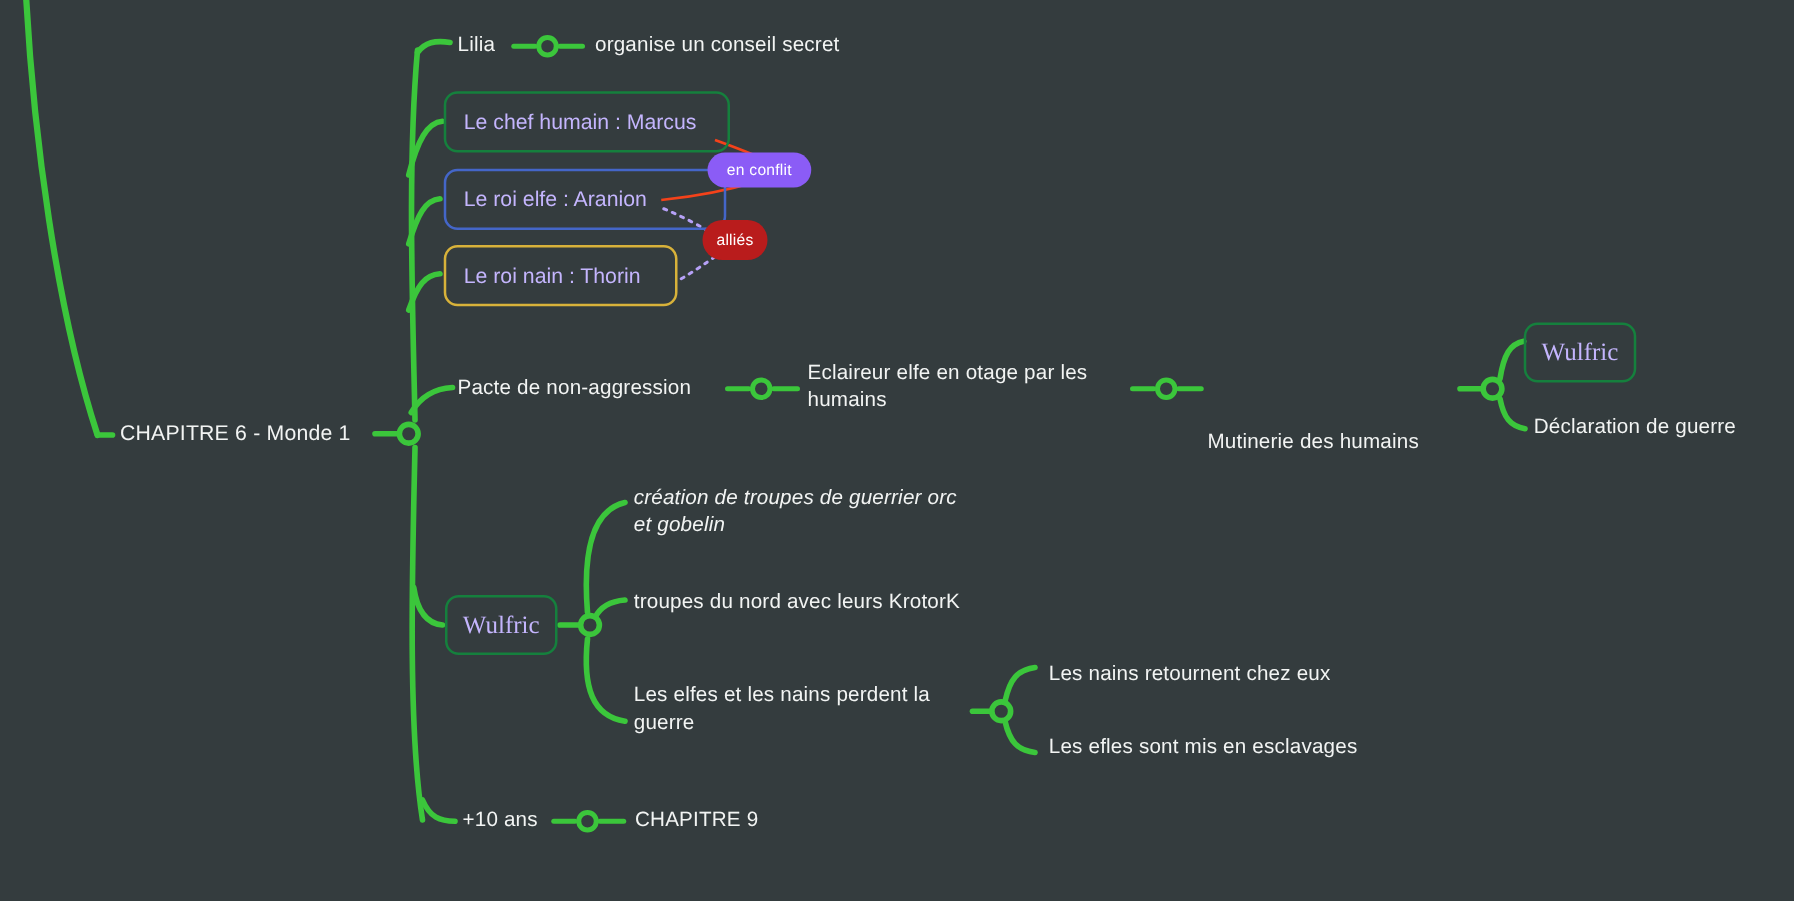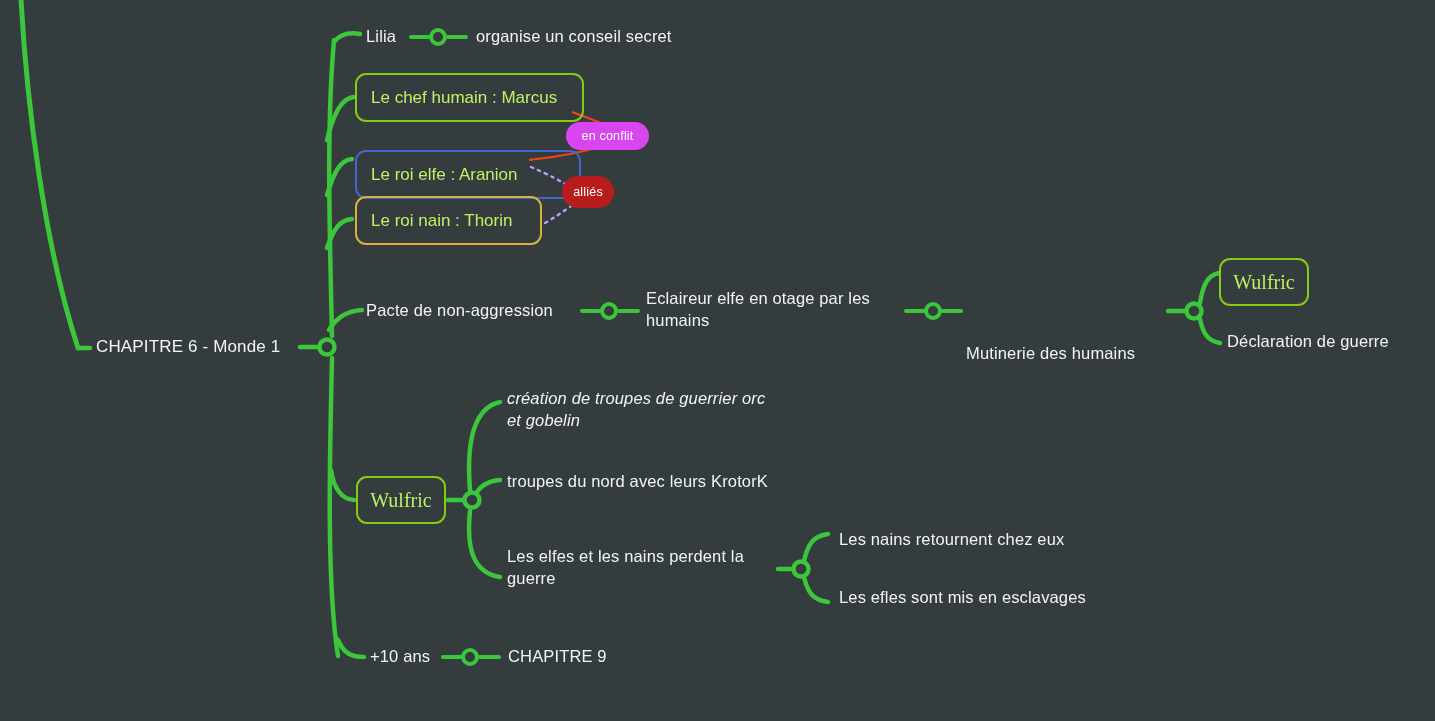--- a/index.html
+++ b/index.html
@@ -30,23 +30,23 @@
     line-height: 1.32;
     letter-spacing: 0.15px;
     white-space: pre-line;
   }
   .node.root {
     font-size: 17px;
   }
   .boxed {
     position: absolute;
     box-sizing: border-box;
-    border: 2px solid #84cc16;
+    border: 2px solid #15803d;
     border-radius: 11px;
-    color: #bef264;
+    color: #c4b5fd;
     font-size: 17px;
     display: flex;
     align-items: center;
     padding: 0 14px;
     background: transparent;
   }
   .boxed.serif {
     font-family: "Liberation Serif", serif;
     font-size: 20px;
     justify-content: center;
@@ -59,21 +59,21 @@
     box-sizing: border-box;
     border-radius: 999px;
     display: flex;
     align-items: center;
     justify-content: center;
     color: #ffffff;
     font-size: 12.5px;
     letter-spacing: 0.2px;
     padding: 0 11px;
   }
-  .pill.conflict { background: #d946ef; }
+  .pill.conflict { background: #8b5cf6; }
   .pill.allies   { background: #b91c1c; }
 </style>
 </head>
 <body>
 
 <div id="canvas">
 
   <svg id="wires" viewBox="0 0 1435 721" width="1435" height="721">
     <g fill="none" stroke="#3bc63b" stroke-width="4.5" stroke-linecap="round">
 
@@ -155,21 +155,21 @@
 
   <div class="node root" style="left:96px; top:336px;">CHAPITRE 6 - Monde 1</div>
 
   <div class="node" style="left:366px; top:26px;">Lilia</div>
   <div class="node" style="left:476px; top:26px;">organise un conseil secret</div>
 
   <div class="boxed" style="left:355px; top:73px; width:229px; height:49px;">
     <span>Le chef humain : Marcus</span>
   </div>
 
-  <div class="boxed blue" style="left:355px; top:135px; width:226px; height:49px;margin-top:15px;">
+  <div class="boxed blue" style="left:355px; top:135px; width:226px; height:49px;">
     <span>Le roi elfe : Aranion</span>
   </div>
 
   <div class="boxed yellow" style="left:355px; top:196px; width:187px; height:49px;">
     <span>Le roi nain :  Thorin</span>
   </div>
 
   <div class="pill conflict" style="left:566px; top:122px; width:83px; height:28px;">
     <span>en conflit</span>
   </div>

